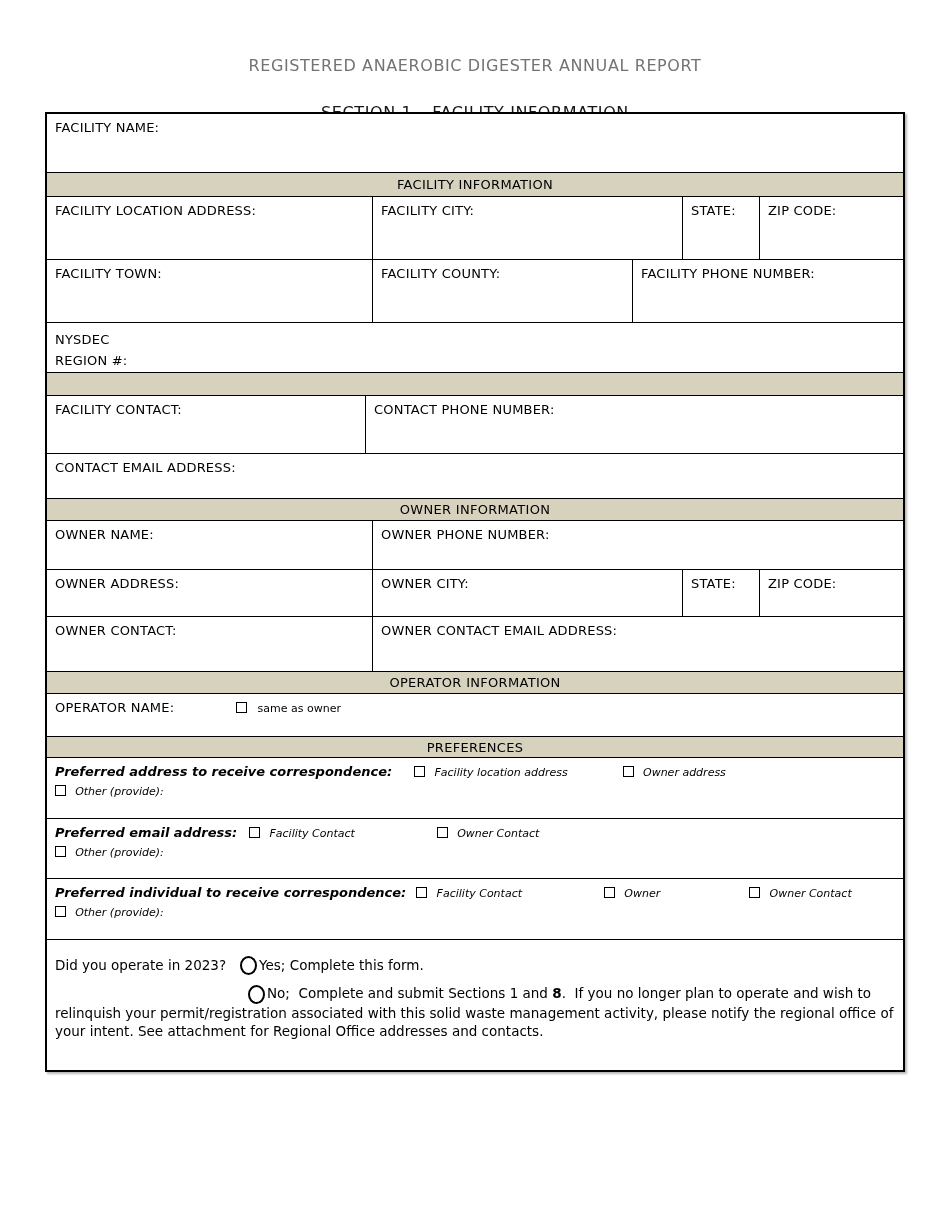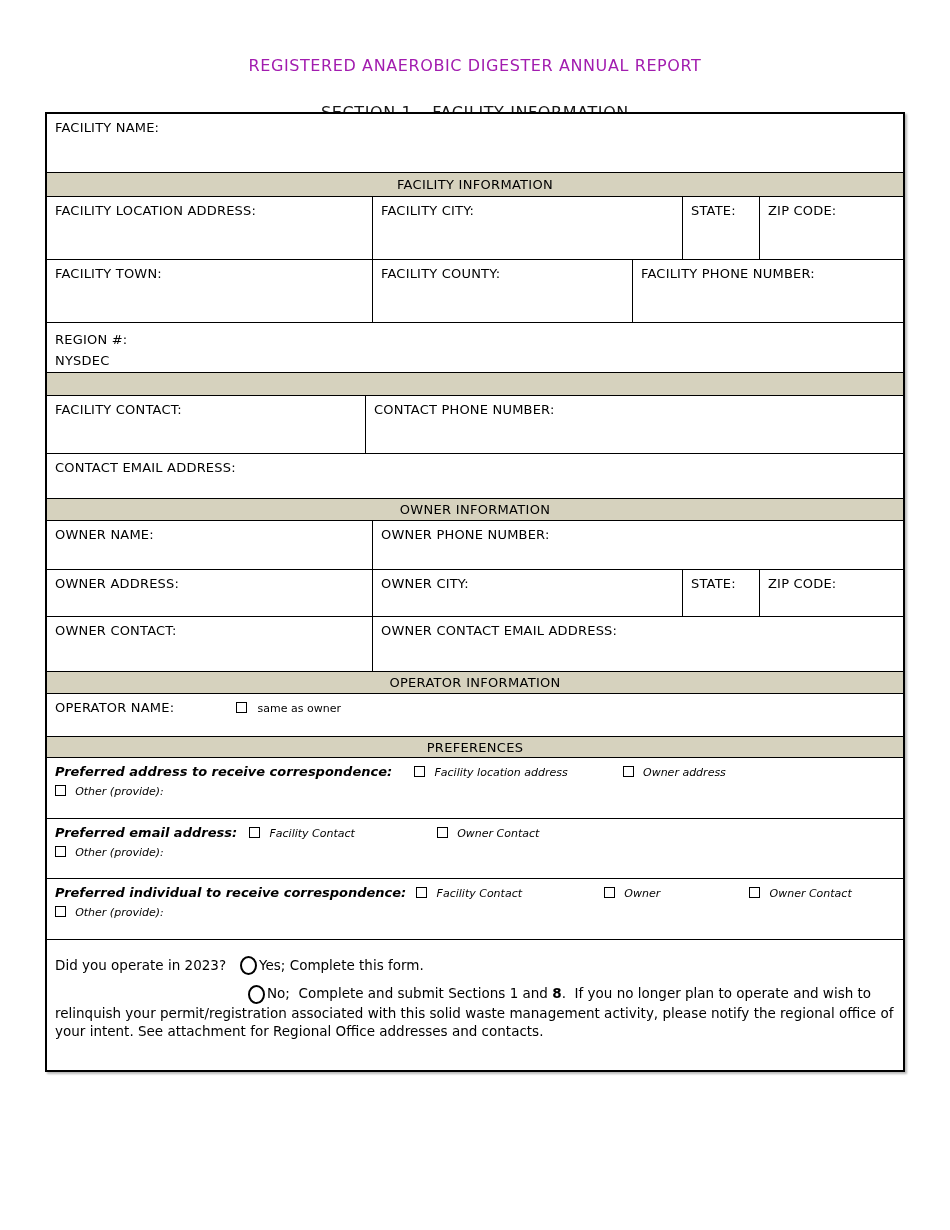--- a/index.html
+++ b/index.html
@@ -1,19 +1,19 @@
 <!DOCTYPE html>
 <html><head>
 <meta charset="utf-8">
 <style>
   *{box-sizing:border-box;margin:0;padding:0}
   html,body{background:#ffffff}
   body{font-family:"DejaVu Sans","Liberation Sans",sans-serif;color:#000}
   .page{width:950px;height:1230px;position:relative;background:#fff;overflow:hidden}
-  .title{position:absolute;top:56px;left:0;width:100%;text-align:center;font-size:16px;letter-spacing:.6px;color:#a21caf}
+  .title{position:absolute;top:56px;left:0;width:100%;text-align:center;font-size:16px;letter-spacing:.6px;color:#737373}
   .subtitle{position:absolute;top:103px;left:0;width:100%;text-align:center;font-size:16px;letter-spacing:.6px;color:#161616}
   .form-table{position:absolute;left:45px;top:112px;width:860px;border:2px solid #000;background:#fff;box-shadow:2px 2px 2px rgba(0,0,0,.28)}
   .row{display:flex;border-bottom:1px solid #000;align-items:stretch}
   .row:last-child{border-bottom:none}
   .cell{border-right:1px solid #000;padding:6px 8px;font-size:13px;position:relative}
   .cell:last-child{border-right:none}
   .fx{flex:1}
   .w326{width:326px;flex:none}
   .w310{width:310px;flex:none}
   .w319{width:319px;flex:none}
@@ -77,22 +77,22 @@
       <div class="cell w260">
         <span class="lbl">FACILITY COUNTY:</span>
       </div>
       <div class="cell fx">
         <span class="lbl">FACILITY PHONE NUMBER:</span>
       </div>
     </div>
 
     <div class="row" style="height:50px">
       <div class="cell fx">
+        <div class="region-l">NYSDEC</div>
         <div class="region-l">REGION #:</div>
-        <div class="region-l">NYSDEC</div>
       </div>
     </div>
 
     <div class="row sech" style="height:23px"></div>
 
     <div class="row" style="height:58px">
       <div class="cell w319">
         <span class="lbl">FACILITY CONTACT:</span>
       </div>
       <div class="cell fx">

